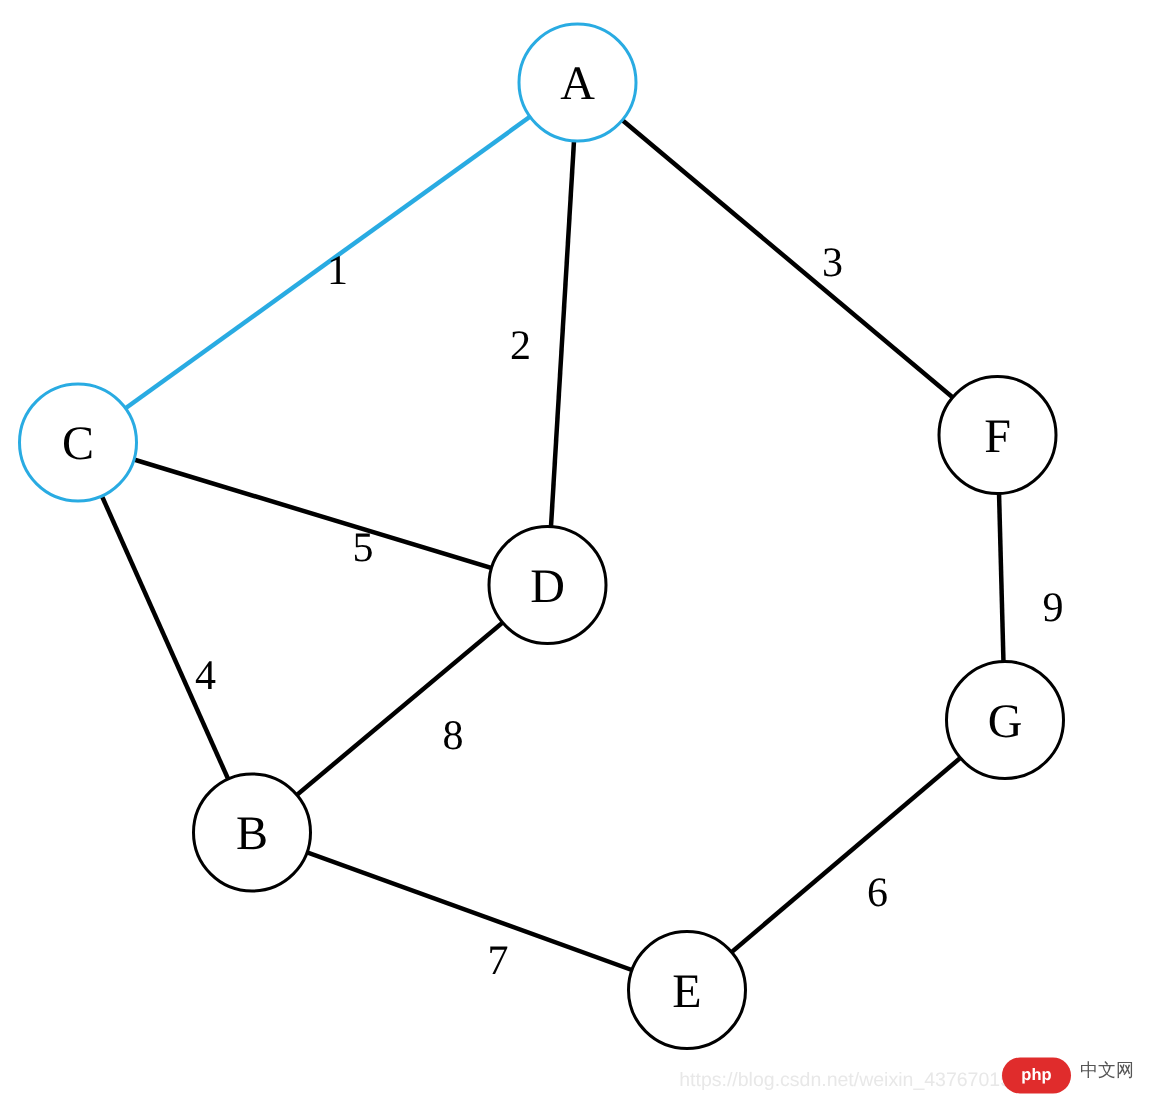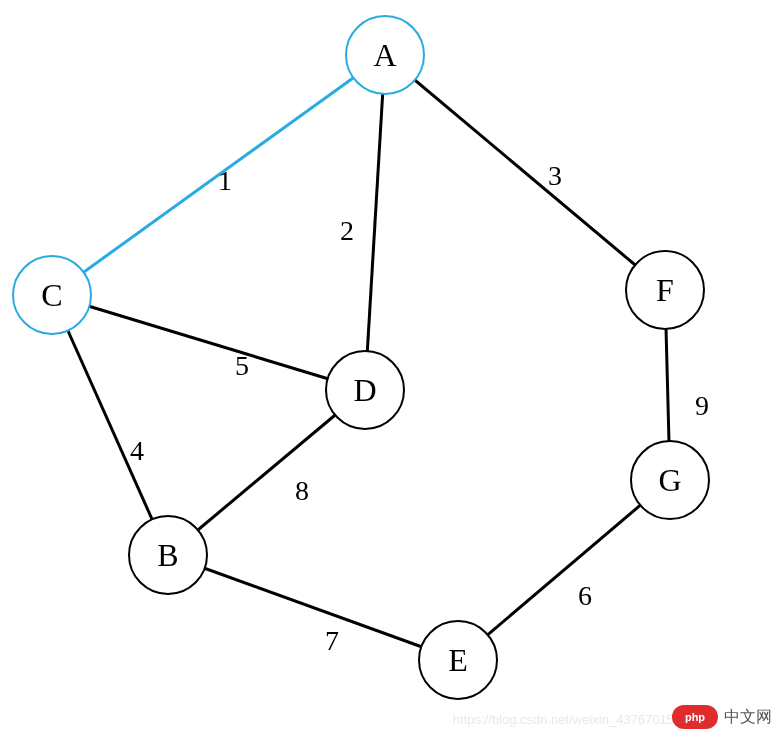--- a/index.html
+++ b/index.html
@@ -45,41 +45,40 @@
       position: absolute;
       top: 0;
       left: 0;
       width: 784px;
       height: 737px;
       z-index: 1;
     }
     .watermark {
       position: absolute;
       bottom: 8px;
-      right: 12px;
+      right: 28px;
       display: flex;
-      align-items: center;
       gap: 6px;
       z-index: 20;
     }
     .watermark-logo {
       width: 46px;
       height: 24px;
       background: #e02c2c;
       border-radius: 12px;
       color: #ffffff;
       display: flex;
       align-items: center;
       justify-content: center;
       font-size: 11px;
       font-family: sans-serif;
       font-weight: bold;
     }
     .watermark-text {
-      font-size: 16px;
+      font-size: 12px;
       color: #555555;
       font-family: sans-serif;
     }
     .faint-url {
       position: absolute;
       bottom: 10px;
       right: 110px;
       font-size: 13px;
       color: #e8e8e8;
       font-family: sans-serif;

